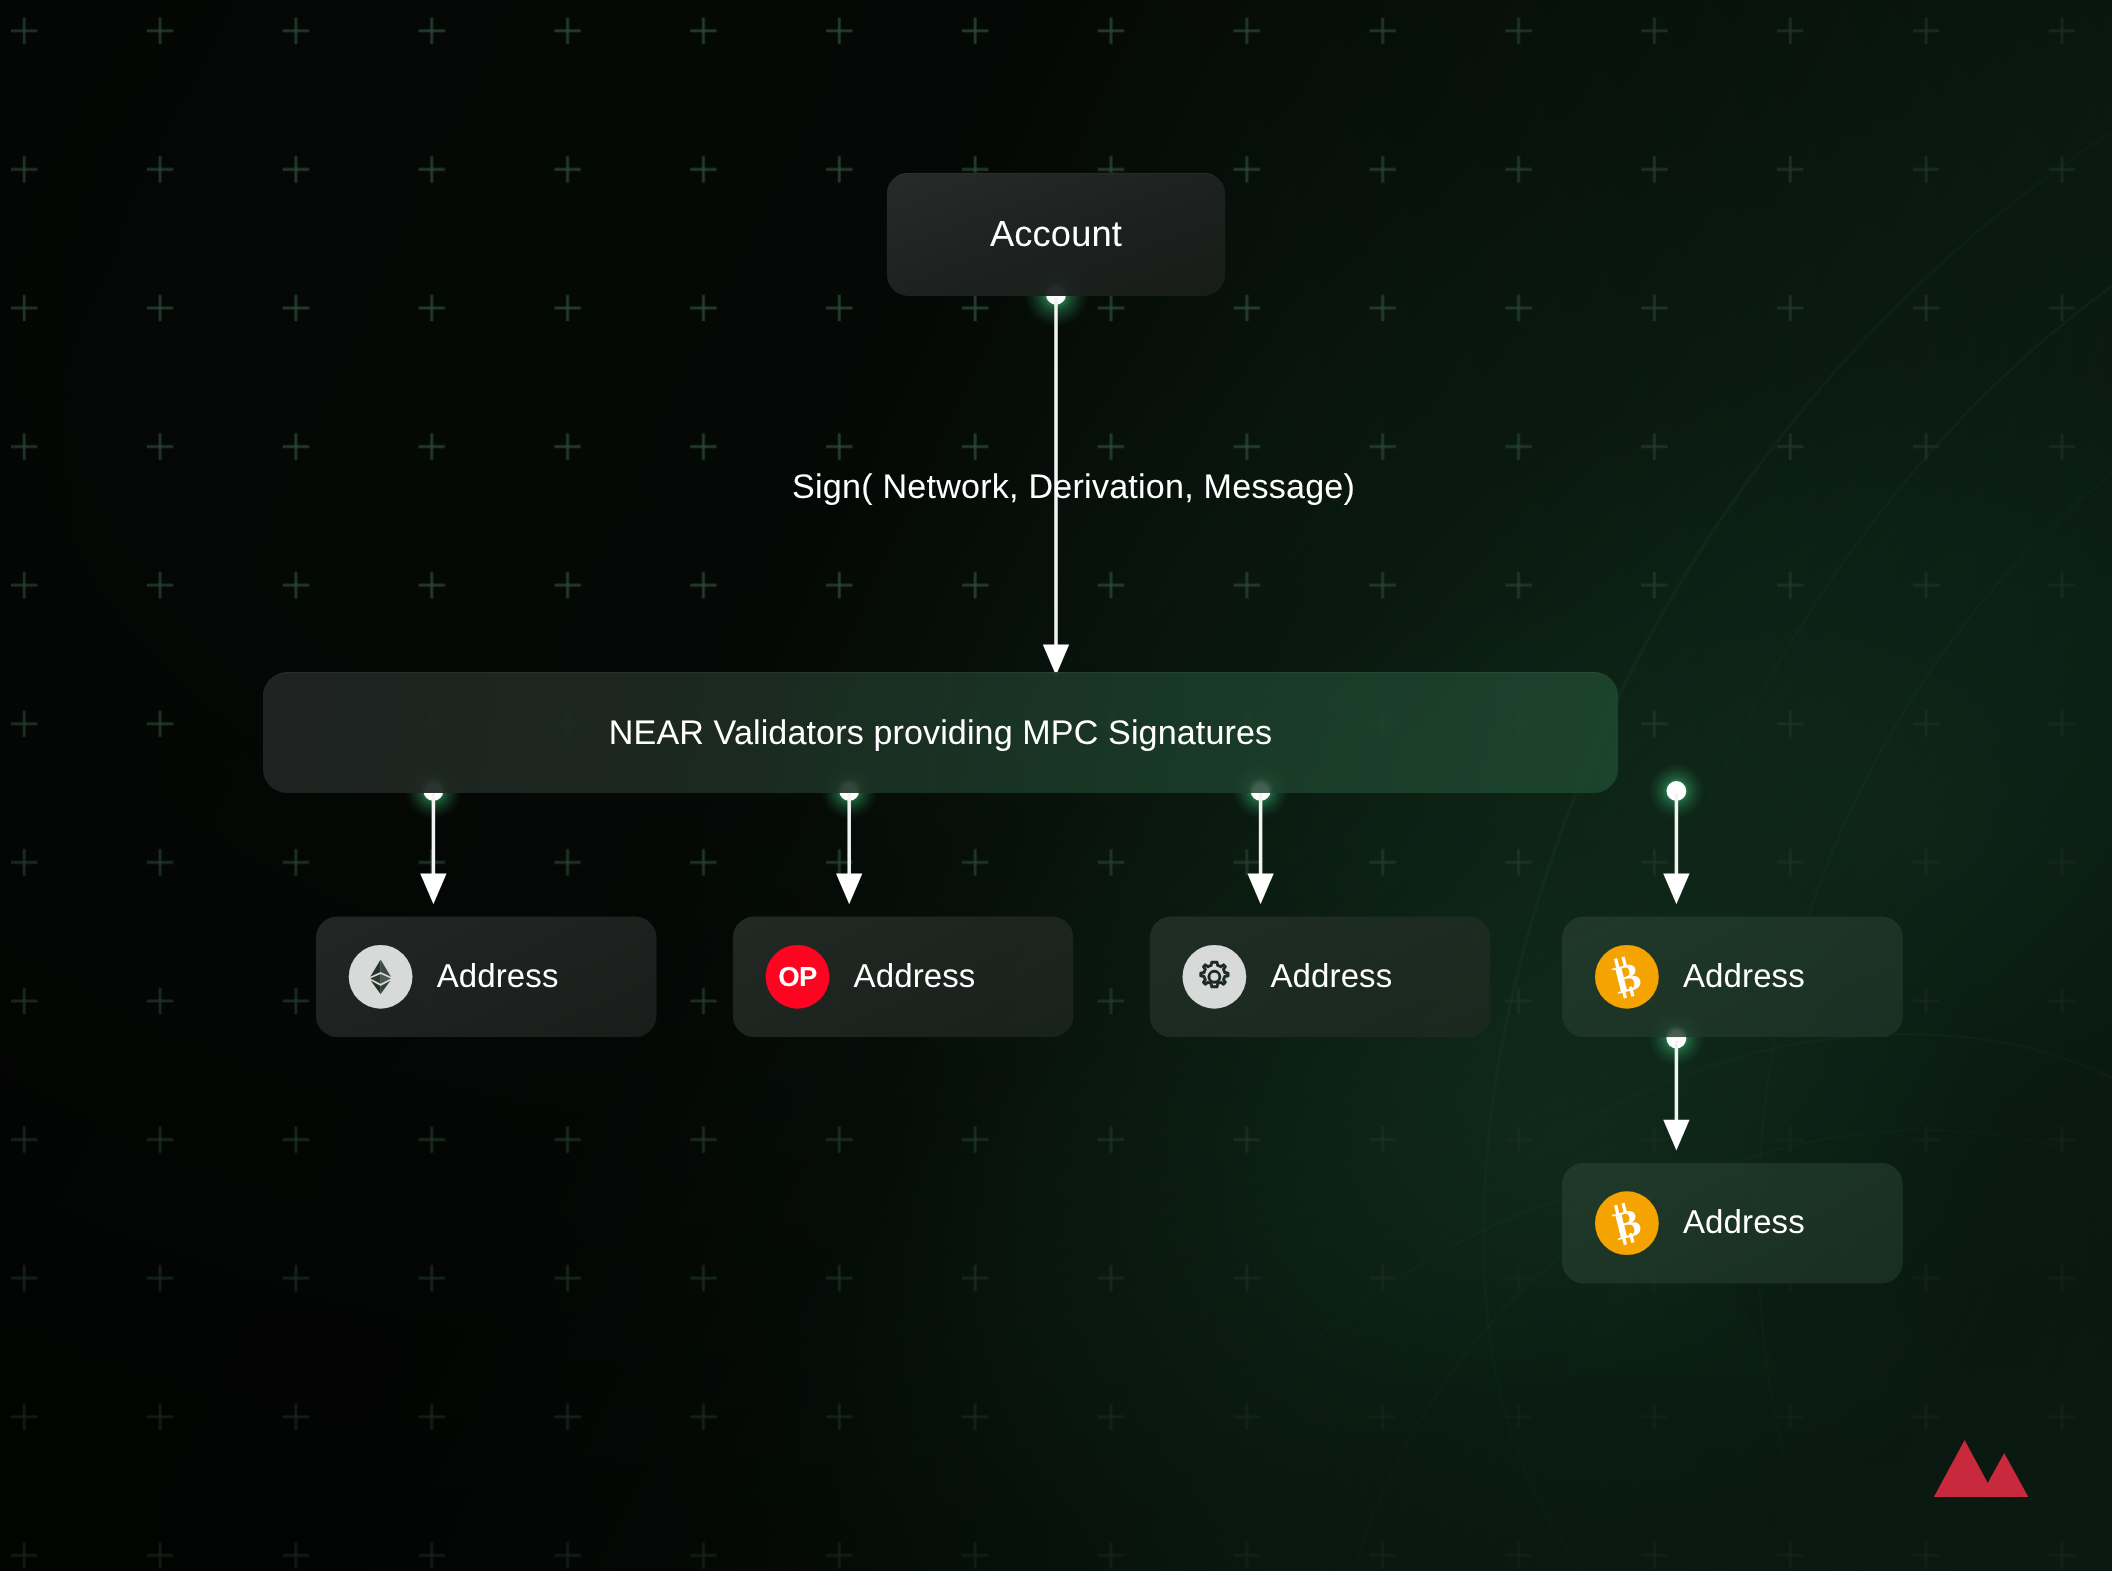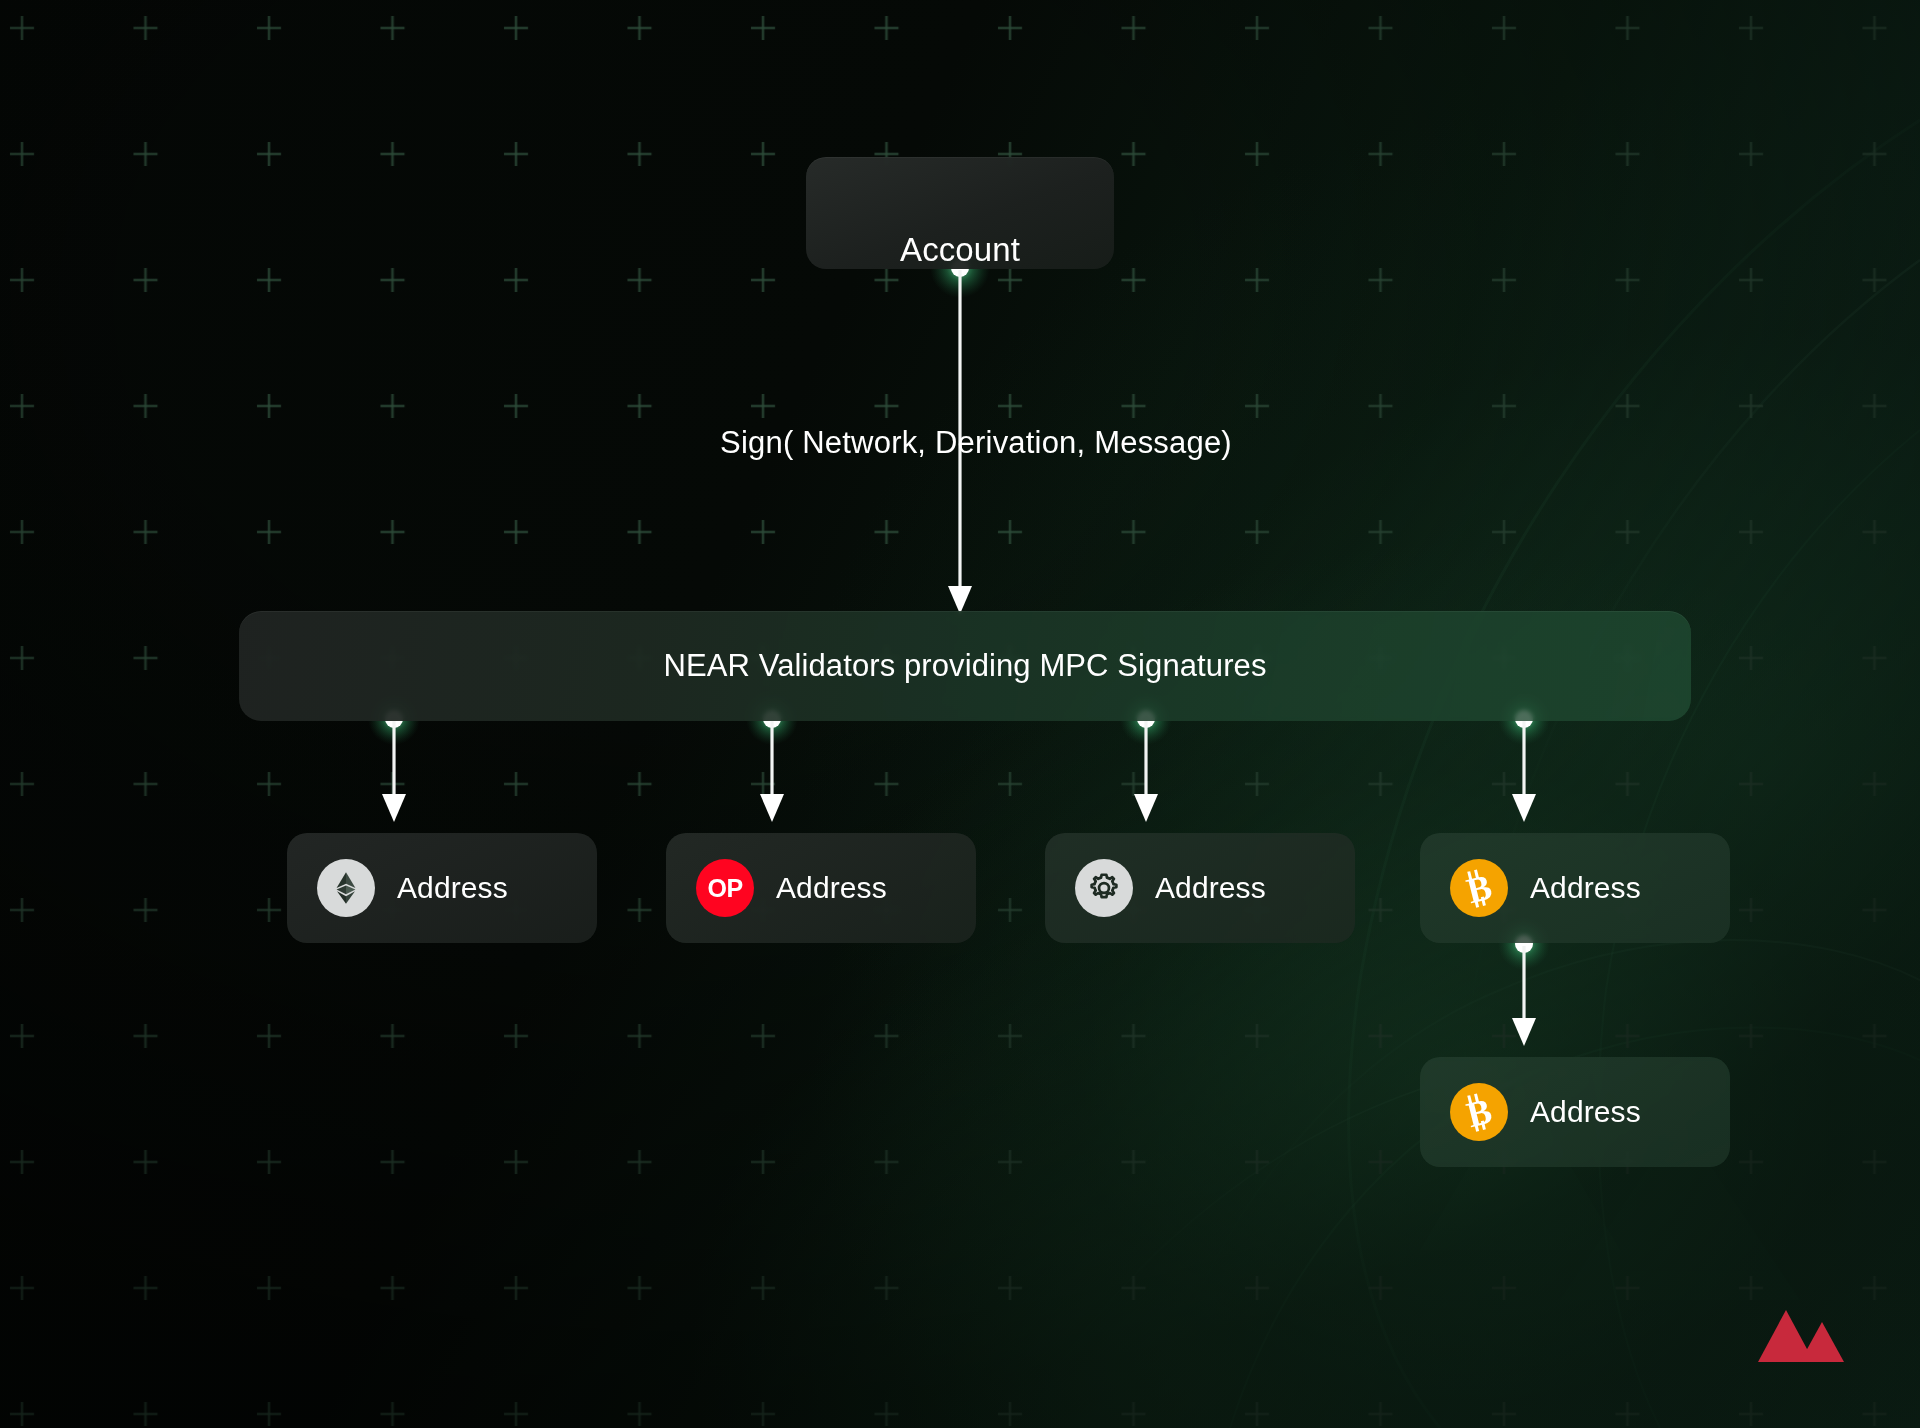--- a/index.html
+++ b/index.html
@@ -65,27 +65,26 @@
   .node-account {
     left: 806px;
     top: 157px;
     width: 308px;
     height: 112px;
     justify-content: center;
     border-radius: 20px;
     font-size: 33px;
     background: linear-gradient(160deg, rgba(41,45,43,0.95) 0%, rgba(30,34,32,0.95) 55%, rgba(24,30,26,0.95) 100%);
     box-shadow: inset 0 1px 0 rgba(255,255,255,0.045);
-    align-items: flex-end;
   }
 
   .node-validators {
     left: 239px;
     top: 611px;
-    width: 1452px;
+    width: 1232px;
     height: 110px;
     justify-content: center;
     border-radius: 22px;
     font-size: 31px;
     background: linear-gradient(100deg,
         rgba(32,36,34,0.95) 0%,
         rgba(30,42,34,0.93) 28%,
         rgba(28,56,40,0.88) 55%,
         rgba(30,68,46,0.82) 78%,
         rgba(33,76,51,0.78) 100%);

